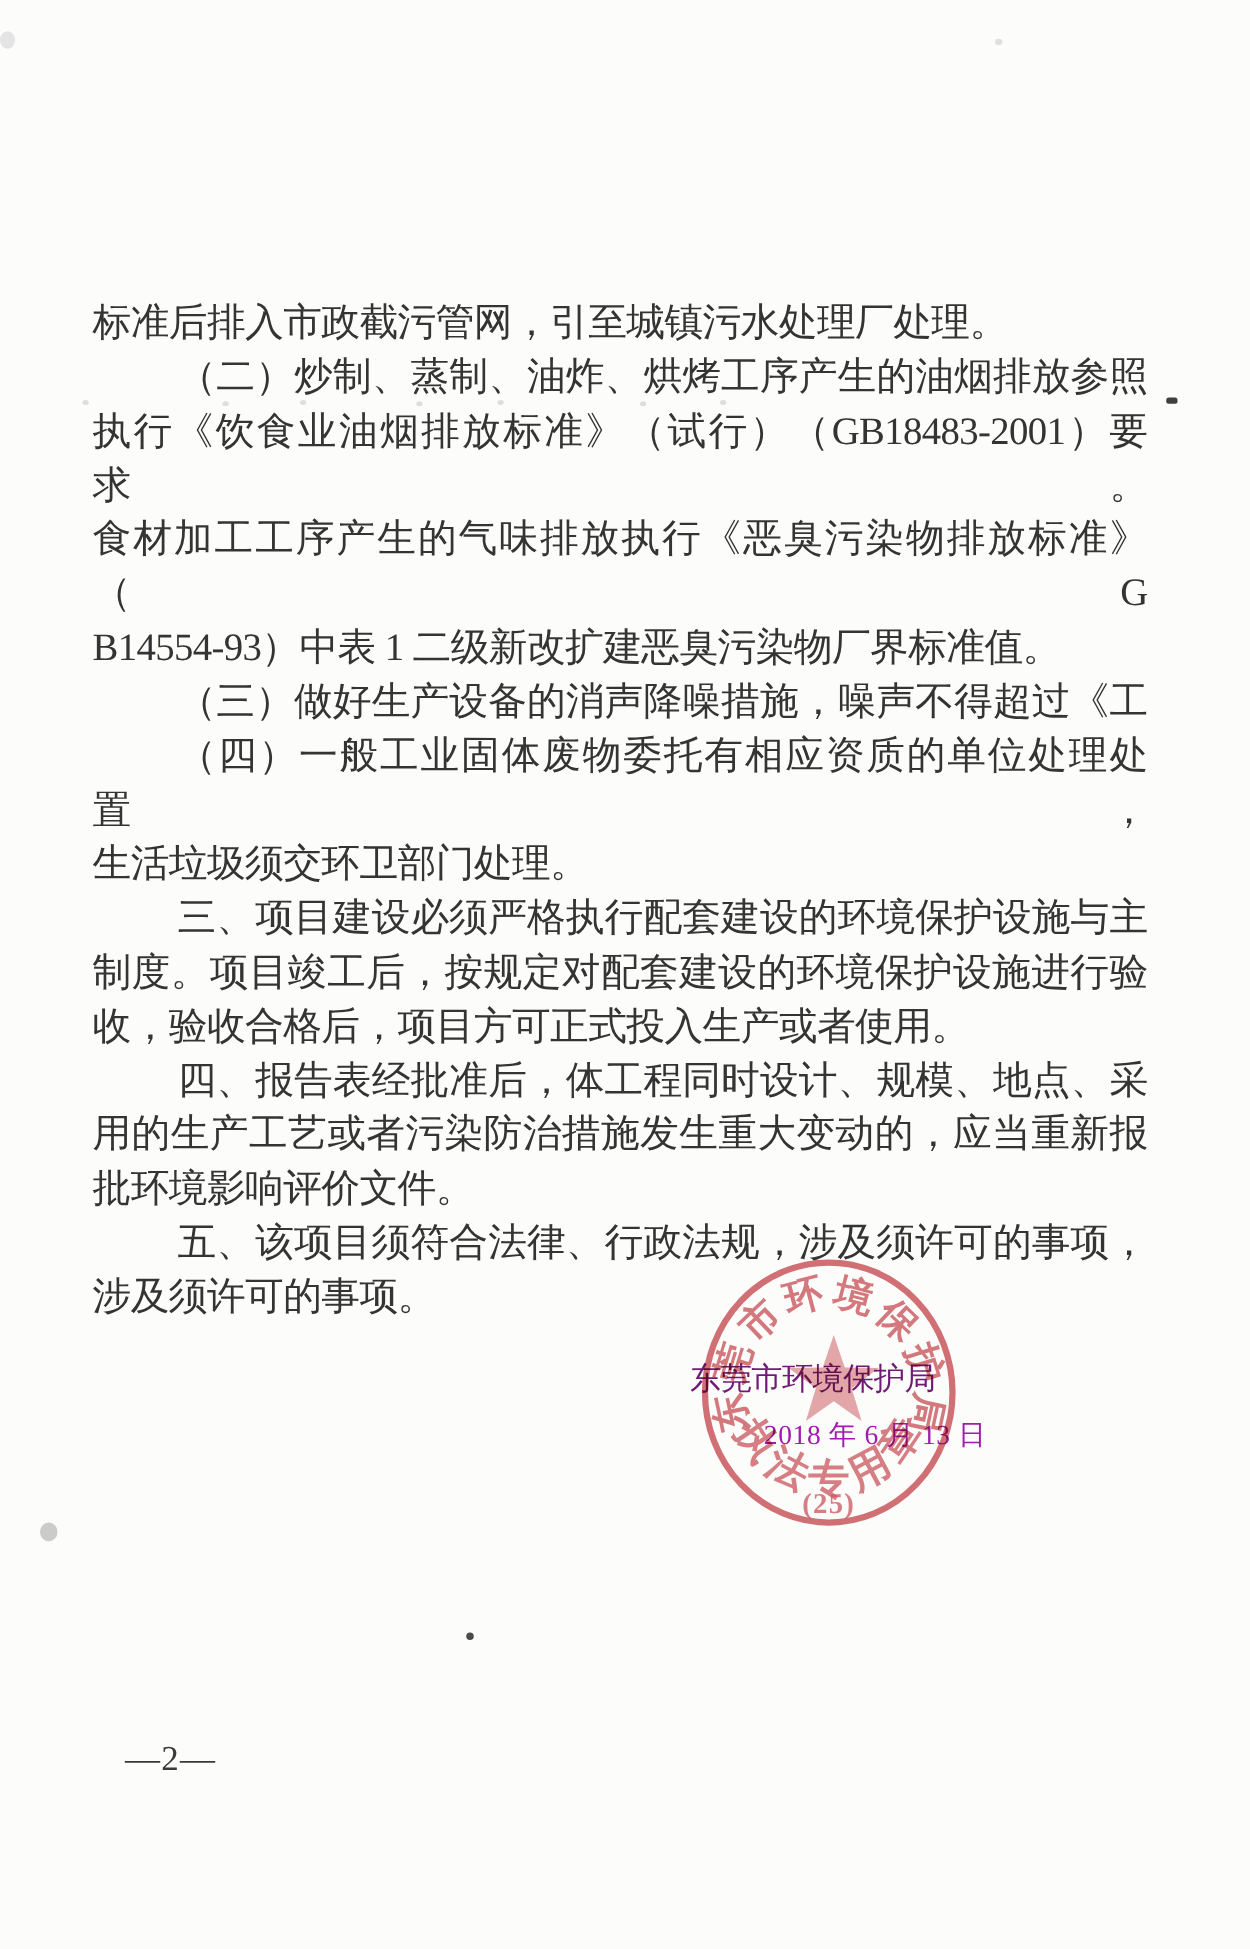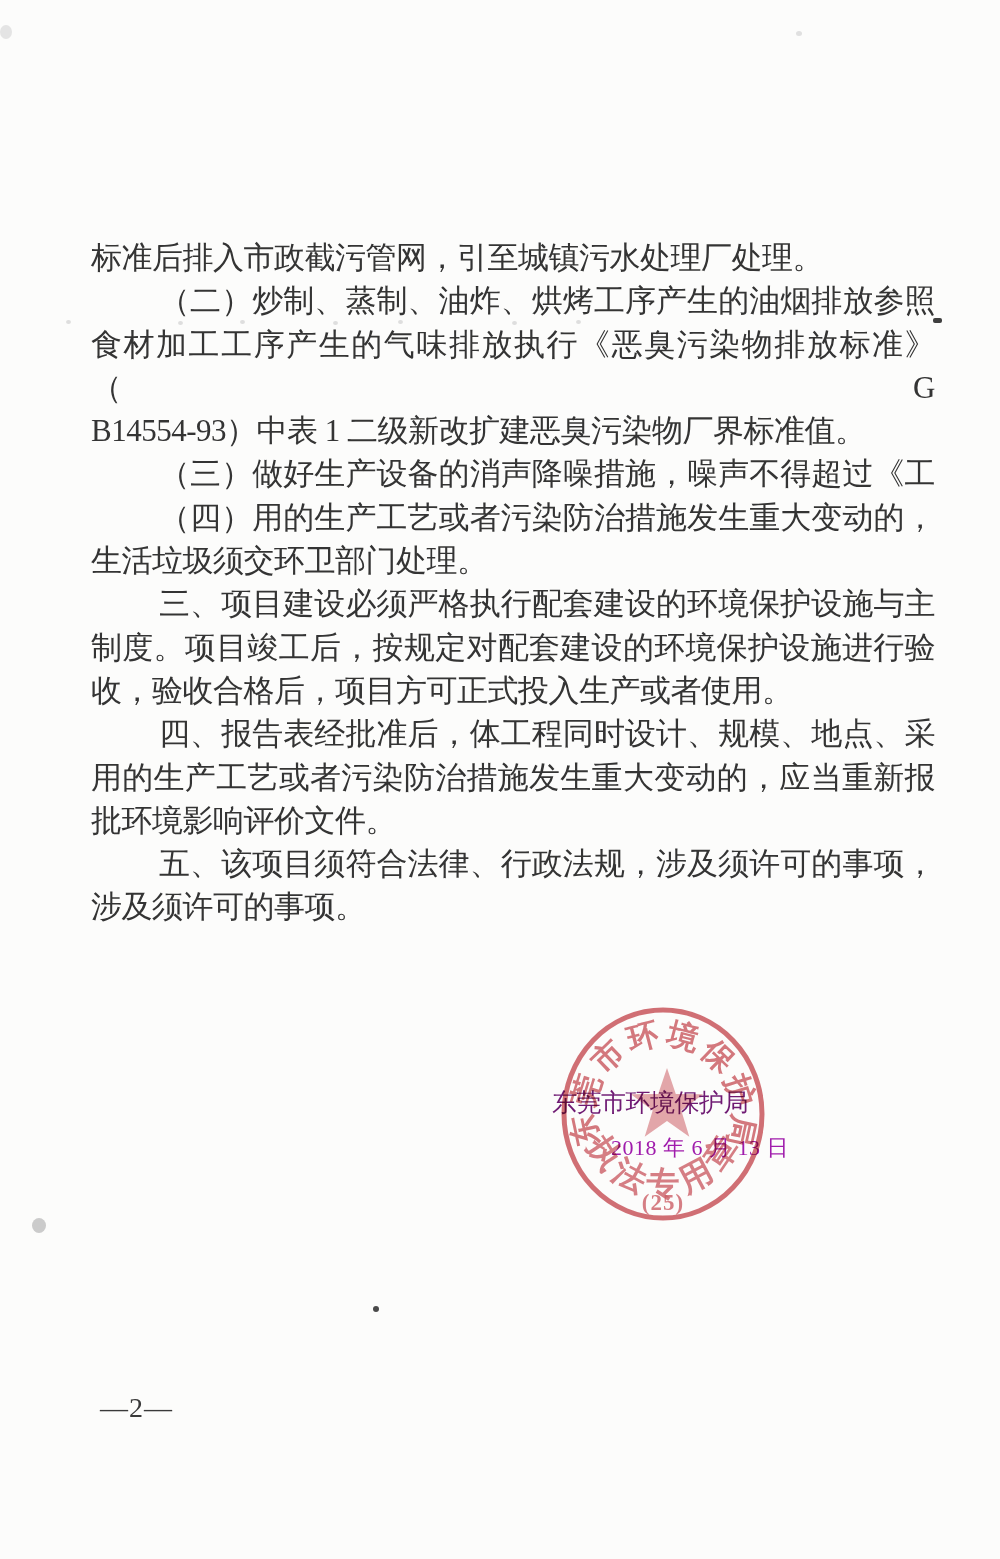--- a/index.html
+++ b/index.html
@@ -4,21 +4,21 @@
 <style>
   html,body{margin:0;padding:0;}
   .page{
     position:relative;
     width:1000px;height:1559px;
     background:#fcfcfb;
     overflow:hidden;
     font-family:"Liberation Serif","DejaVu Serif",serif;
   }
   .textblock{
-    position:absolute;left:91px;top:236px;width:844px;
+    position:absolute;left:74px;top:236px;width:844px;
     font-size:31px;line-height:43.3px;letter-spacing:-0.5px;
     color:#343434;
   }
   .line{white-space:normal;}
   .just{text-align:justify;text-align-last:justify;text-justify:inter-character;}
   .ind{text-indent:68px;}
   .sig-agency{
     position:absolute;left:552px;top:1086px;
     font-size:25px;color:#701a75;letter-spacing:-0.5px;
     mix-blend-mode:multiply;white-space:nowrap;
@@ -44,24 +44,25 @@
   .bleed-dot{position:absolute;width:5px;height:4px;border-radius:50%;background:#dedede;}
 </style>
 </head>
 <body>
 
 <div class="page">
 
   <div class="textblock">
     <div class="line">标准后排入市政截污管网，引至城镇污水处理厂处理。</div>
     <div class="line ind just">（二）炒制、蒸制、油炸、烘烤工序产生的油烟排放参照</div>
+    <div class="line just">执行《饮食业油烟排放标准》（试行）（GB18483-2001）要求。</div>
     <div class="line just">食材加工工序产生的气味排放执行《恶臭污染物排放标准》（G</div>
     <div class="line">B14554-93）中表 1 二级新改扩建恶臭污染物厂界标准值。</div>
     <div class="line ind just">（三）做好生产设备的消声降噪措施，噪声不得超过《工</div>
-    <div class="line ind just">（四）用的生产工艺或者污染防治措施发生重大变动的，</div>
+    <div class="line ind just">（四）一般工业固体废物委托有相应资质的单位处理处置，</div>
     <div class="line">生活垃圾须交环卫部门处理。</div>
     <div class="line ind just">三、项目建设必须严格执行配套建设的环境保护设施与主</div>
     <div class="line just">制度。项目竣工后，按规定对配套建设的环境保护设施进行验</div>
     <div class="line">收，验收合格后，项目方可正式投入生产或者使用。</div>
     <div class="line ind just">四、报告表经批准后，体工程同时设计、规模、地点、采</div>
     <div class="line just">用的生产工艺或者污染防治措施发生重大变动的，应当重新报</div>
     <div class="line">批环境影响评价文件。</div>
     <div class="line ind just">五、该项目须符合法律、行政法规，涉及须许可的事项，</div>
     <div class="line">涉及须许可的事项。</div>
   </div>

